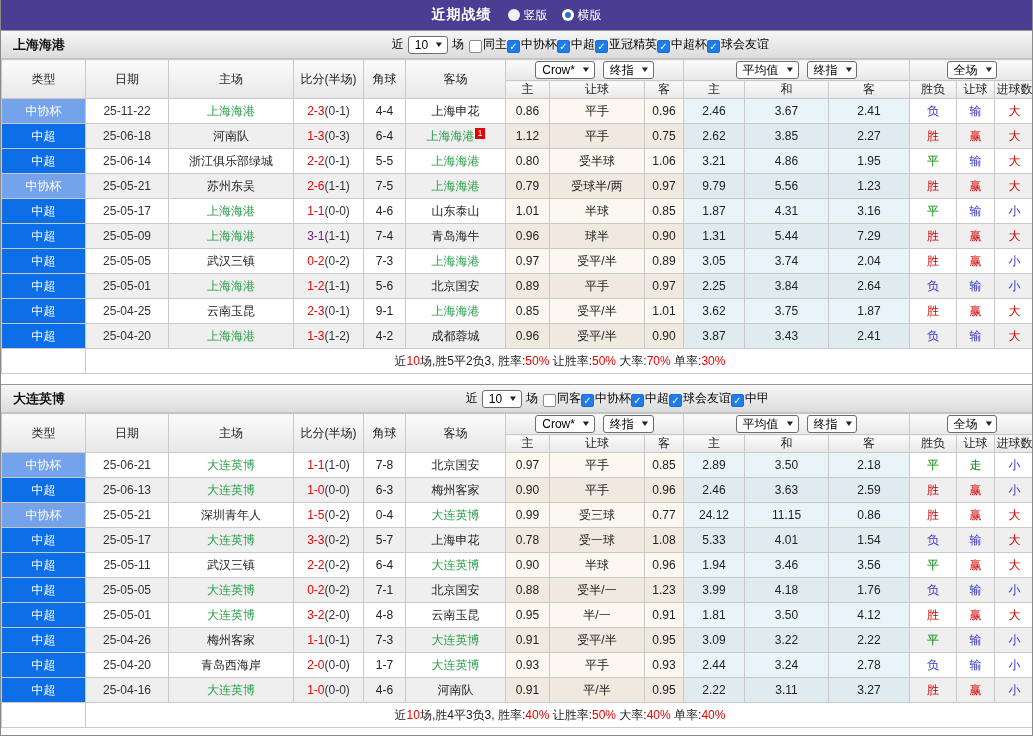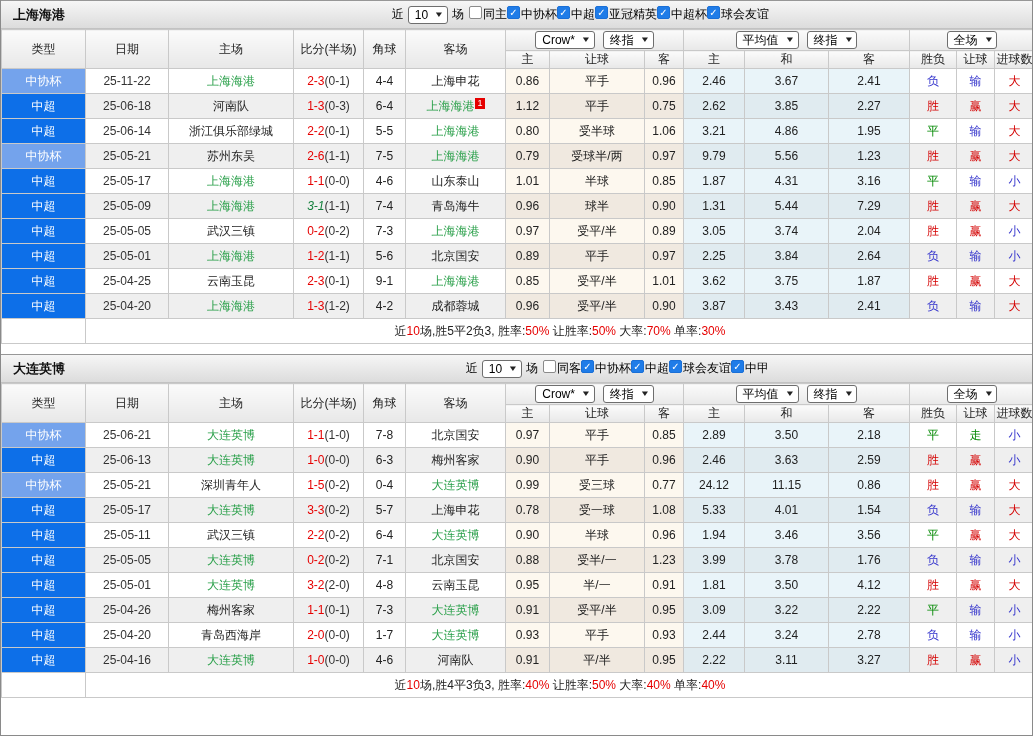--- a/index.html
+++ b/index.html
@@ -13,21 +13,21 @@
   .radio.sel { background:#fff; }
   .radio.sel::after { content:""; position:absolute; left:3px; top:3px; width:6px; height:6px; border-radius:50%; background:#2a6fd6; }
 
   .sec-head { height:29px; background:linear-gradient(#f6f6f6,#dcdcdc); border-top:1px solid #979797; border-bottom:1px solid #c2c2c2; position:relative; display:flex; align-items:center; }
   .team-name { font-weight:bold; font-size:13px; padding-left:12px; color:#111; }
   .filter { position:absolute; right:263px; top:0; height:100%; display:flex; align-items:center; font-size:12px; color:#000; white-space:nowrap; }
 
   .selbox { display:inline-flex; align-items:center; background:#fff; border:1px solid #6e6e6e; border-radius:3px; font-size:12px; padding:1px 4px 1px 6px; margin:0 4px; gap:7px; line-height:14px; color:#000; }
   .chev { font-size:8px; color:#222; transform:scaleX(1.3); }
 
-  .cbwrap { display:inline-flex; align-items:flex-start; margin-left:5px; }
+  .cbwrap { display:inline-flex; align-items:flex-end; margin-left:5px; }
   .cbwrap.tight { margin-left:0; }
   .cb { display:inline-block; width:13px; height:13px; border:1px solid #8a8a8a; border-radius:2px; background:#fff; text-align:center; line-height:12px; font-size:10px; color:#fff; margin-right:1px; }
   .cb.on { background:#1f7ce8; border-color:#1a6fd6; font-weight:bold; }
 
   table { border-collapse:collapse; width:1033px; table-layout:fixed; font-size:12px; }
   th,td { border:1px solid #c9c9c9; text-align:center; padding:0 1px; height:25px; overflow:hidden; white-space:nowrap; color:#222; }
   thead th { background:linear-gradient(#fbfbfb,#e8e8e8); font-weight:normal; }
   thead tr.grp-row th { height:21px; }
   thead tr.sub-row th { height:18px; }
   thead .grp-row .selwrap { display:flex; align-items:center; justify-content:center; }
@@ -42,20 +42,33 @@
   td.dt { color:#333; }
   .half { color:#333; }
   .badge { background:#e60000; color:#fff; font-size:9px; line-height:11px; padding:0 2px; vertical-align:4px; margin-left:1px; display:inline-block; }
   tr.sum td { background:#fff !important; font-size:12px; }
   .gap { height:10px; background:#fff; }
 </style>
 </head>
 <body>
 
 <div class="page">
+  <div class="topbar">
+    <span class="page-title">近期战绩</span>
+    <span class="radio-group" id="layout-radios">
+        <span class="radio-opt">
+          <span class="radio"></span>
+          <span>竖版</span>
+        </span>
+        <span class="radio-opt">
+          <span class="radio sel"></span>
+          <span>横版</span>
+        </span>
+      </span>
+  </div>
   <div id="sections">
       <div class="sec-head">
         <span class="team-name">上海海港</span>
         <div class="filter">
           <span>近</span>
           <span class="selbox">
             <span>10</span>
             <span class="chev">▼</span>
           </span>
           <span>场</span>
@@ -239,21 +252,21 @@
             <td class="a">4.31</td>
             <td class="a">3.16</td>
             <td style="color: rgb(0, 136, 0);">平</td>
             <td style="color: rgb(51, 51, 204);">输</td>
             <td style="color: rgb(51, 51, 204);">小</td>
           </tr>
           <tr>
             <td class="league" style="background: rgb(13, 111, 232);">中超</td>
             <td class="dt">25-05-09</td>
             <td style="color: rgb(42, 160, 74);">上海海港</td>
-            <td><span style="color: #15803d; font-style: italic;">3-1</span><span class="half">(1-1)</span></td>
+            <td><span style="color: #701a75;">3-1</span><span class="half">(1-1)</span></td>
             <td>7-4</td>
             <td><span>青岛海牛</span></td>
             <td class="o">0.96</td>
             <td class="o">球半</td>
             <td class="o">0.90</td>
             <td class="a">1.31</td>
             <td class="a">5.44</td>
             <td class="a">7.29</td>
             <td style="color: rgb(212, 0, 0);">胜</td>
             <td style="color: rgb(212, 0, 0);">赢</td>
@@ -526,21 +539,21 @@
             <td class="league" style="background: rgb(13, 111, 232);">中超</td>
             <td class="dt">25-05-05</td>
             <td style="color: rgb(42, 160, 74);">大连英博</td>
             <td><span style="color: rgb(230, 0, 0);">0-2</span><span class="half">(0-2)</span></td>
             <td>7-1</td>
             <td><span>北京国安</span></td>
             <td class="o">0.88</td>
             <td class="o">受半/一</td>
             <td class="o">1.23</td>
             <td class="a">3.99</td>
-            <td class="a">3.78</td>
+            <td class="a">4.18</td>
             <td class="a">1.76</td>
             <td style="color: rgb(51, 51, 204);">负</td>
             <td style="color: rgb(51, 51, 204);">输</td>
             <td style="color: rgb(51, 51, 204);">小</td>
           </tr>
           <tr>
             <td class="league" style="background: rgb(13, 111, 232);">中超</td>
             <td class="dt">25-05-01</td>
             <td style="color: rgb(42, 160, 74);">大连英博</td>
             <td><span style="color: rgb(230, 0, 0);">3-2</span><span class="half">(2-0)</span></td>

